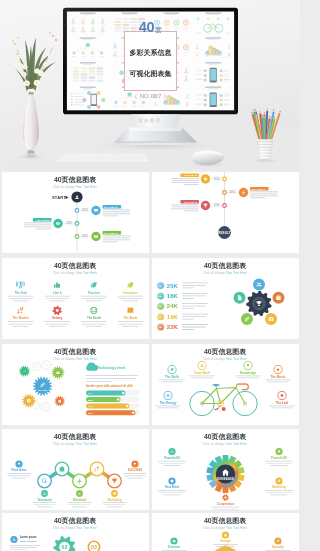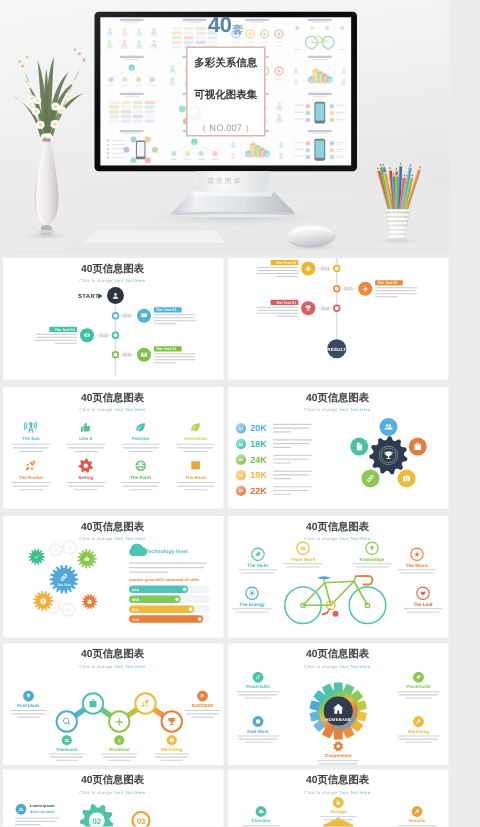--- a/index.html
+++ b/index.html
@@ -4,21 +4,21 @@
 <title>40页信息图表 - 模板预览</title>
 <style>
   html,body{margin:0;padding:0;}
   body{width:300px;height:551px;background:#ececec;overflow:hidden;
        font-family:"Liberation Sans",sans-serif;-webkit-font-smoothing:antialiased;}
   .page{position:relative;width:300px;height:551px;background:#ececec;}
   .hero{position:absolute;left:0;top:0;width:300px;height:170px;overflow:hidden;}
   .hero > svg{position:absolute;left:0;top:0;}
   .badge{position:absolute;left:124px;top:31px;width:53px;height:60px;
          background:rgba(255,255,255,.94);border:1.05px solid #ddb3ae;box-sizing:border-box;
-         display:flex;flex-direction:column;align-items:center;justify-content:flex-end;gap:12px;}
+         display:flex;flex-direction:column;align-items:center;justify-content:center;gap:12px;}
   .badge .big{display:flex;align-items:flex-end;justify-content:center;line-height:1;margin-bottom:3.5px;}
   .badge .big .n{font-size:14.5px;font-weight:700;color:#5681b5;letter-spacing:-0.3px;line-height:11.5px;}
   .badge .big .u{font-size:7.2px;font-weight:700;color:#83a5cc;margin-left:0.8px;line-height:7.5px;}
   .badge .l{font-size:7.0px;font-weight:700;color:#31363c;line-height:8.6px;letter-spacing:0px;}
   .badge .no{font-size:6.2px;color:#9ba0a6;line-height:8px;letter-spacing:0.1px;margin-top:1.5px;}
   .wm{position:absolute;left:0;top:117.5px;width:300px;text-align:center;
       font-size:4.4px;color:#bbbec2;letter-spacing:1.5px;}
   .grid{position:absolute;left:0;top:170px;width:300px;}
   .card{position:absolute;width:147px;height:81px;background:#fff;overflow:hidden;}
   .card > svg{position:absolute;left:0;top:0;}

